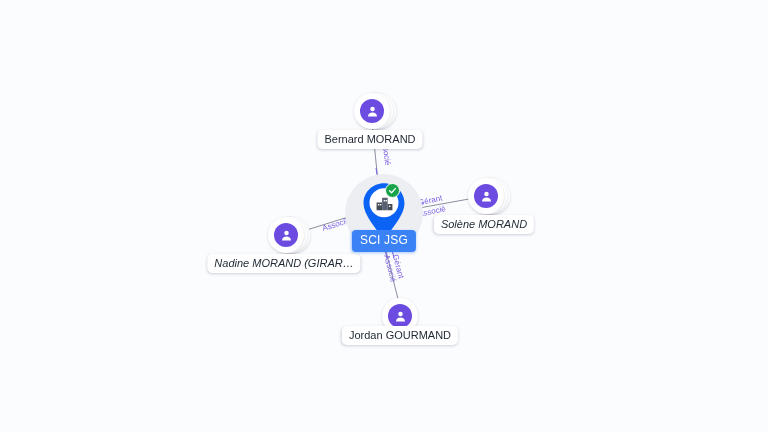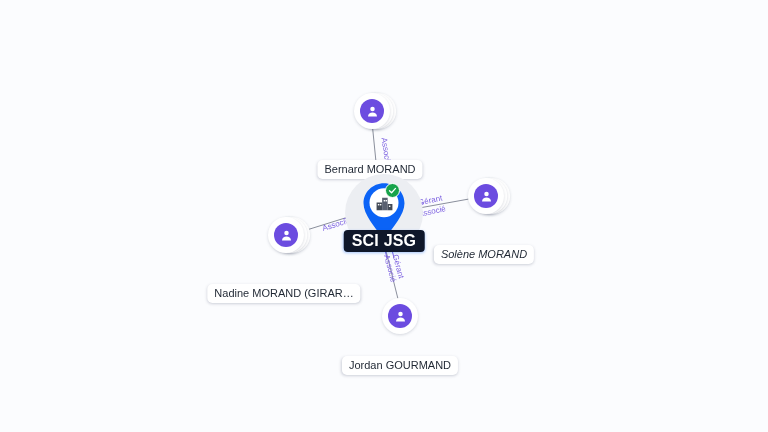--- a/index.html
+++ b/index.html
@@ -43,21 +43,20 @@
     position: absolute;
     transform: translate(-50%, 0);
     background: #ffffff;
     border-radius: 5px;
     padding: 3px 7px 4px 7px;
     font-size: 11px;
     line-height: 12px;
     color: #1f2733;
     white-space: nowrap;
     box-shadow: 0 1px 3px rgba(40,50,80,0.22);
-    margin-top: 30px;
   }
 
   
   #company { position: absolute; left: 384px; top: 213px; width: 0; height: 0; }
   .halo {
     position: absolute; top: 50%; left: 50%;
     width: 78px; height: 78px; border-radius: 50%;
     background: #eceef2;
     transform: translate(-50%, -50%);
   }
@@ -79,24 +78,24 @@
     transform: translate(1px, -30px);
     width: 15px; height: 15px; border-radius: 50%;
     background: #17a34a;
     border: 1.5px solid #ffffff;
     display: flex; align-items: center; justify-content: center;
   }
   .verified svg { width: 9px; height: 9px; display: block; }
   #company-label {
     position: absolute; left: 50%; top: 50%;
     transform: translate(-50%, 17px);
-    background: #0f172a;
+    background: #3b82f6;
     color: #ffffff;
-    font-size: 16px;
-    font-weight: bold;
+    font-size: 12px;
+    font-weight: normal;
     line-height: 13px;
     letter-spacing: 0.2px;
     padding: 4px 8px 5px 8px;
     border-radius: 4px;
     white-space: nowrap;
     box-shadow: 0 1px 3px rgba(11,99,246,0.35);
   }
 
   
   .edge-label {
@@ -191,21 +190,21 @@
       <div class="card c2"></div>
       <div class="card c1">
         <span class="avatar-circle">
           <svg viewBox="0 0 24 24" fill="#ffffff" xmlns="http://www.w3.org/2000/svg">
             <circle cx="12" cy="8" r="3.6"></circle>
             <path d="M4.8 20c0-4 3.4-6.4 7.2-6.4S19.2 16 19.2 20z"></path>
           </svg>
         </span>
       </div>
     </div>
-    <div class="name-pill" style="left:-2px; top:19px;">Nadine MORAND (GIRAR…</div>
+    <div class="name-pill" style="left:-2px; top:19px;font-style:italic;">Nadine MORAND (GIRAR…</div>
   </div>
 
   <div class="person" style="left:400px; top:316px;">
     <div class="stack">
       <div class="card c1">
         <span class="avatar-circle">
           <svg viewBox="0 0 24 24" fill="#ffffff" xmlns="http://www.w3.org/2000/svg">
             <circle cx="12" cy="8" r="3.6"></circle>
             <path d="M4.8 20c0-4 3.4-6.4 7.2-6.4S19.2 16 19.2 20z"></path>
           </svg>

